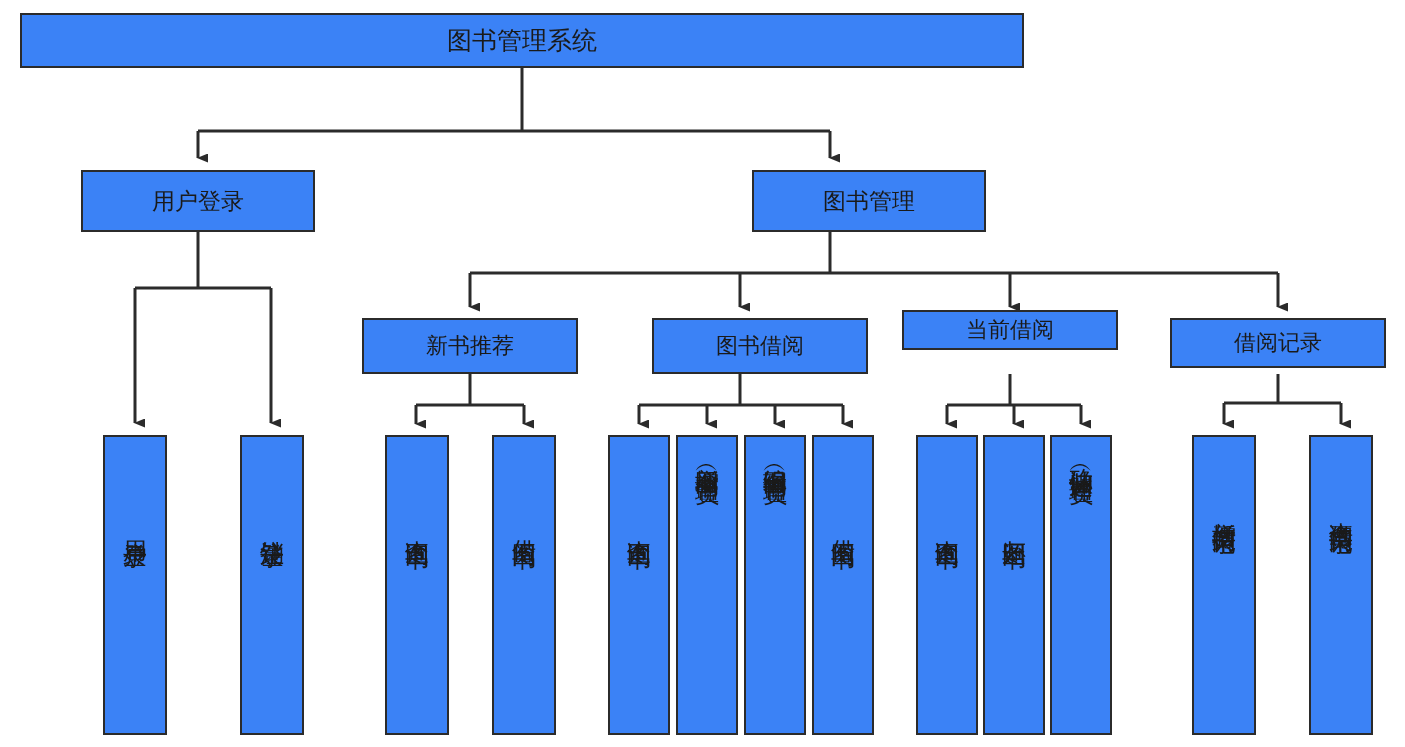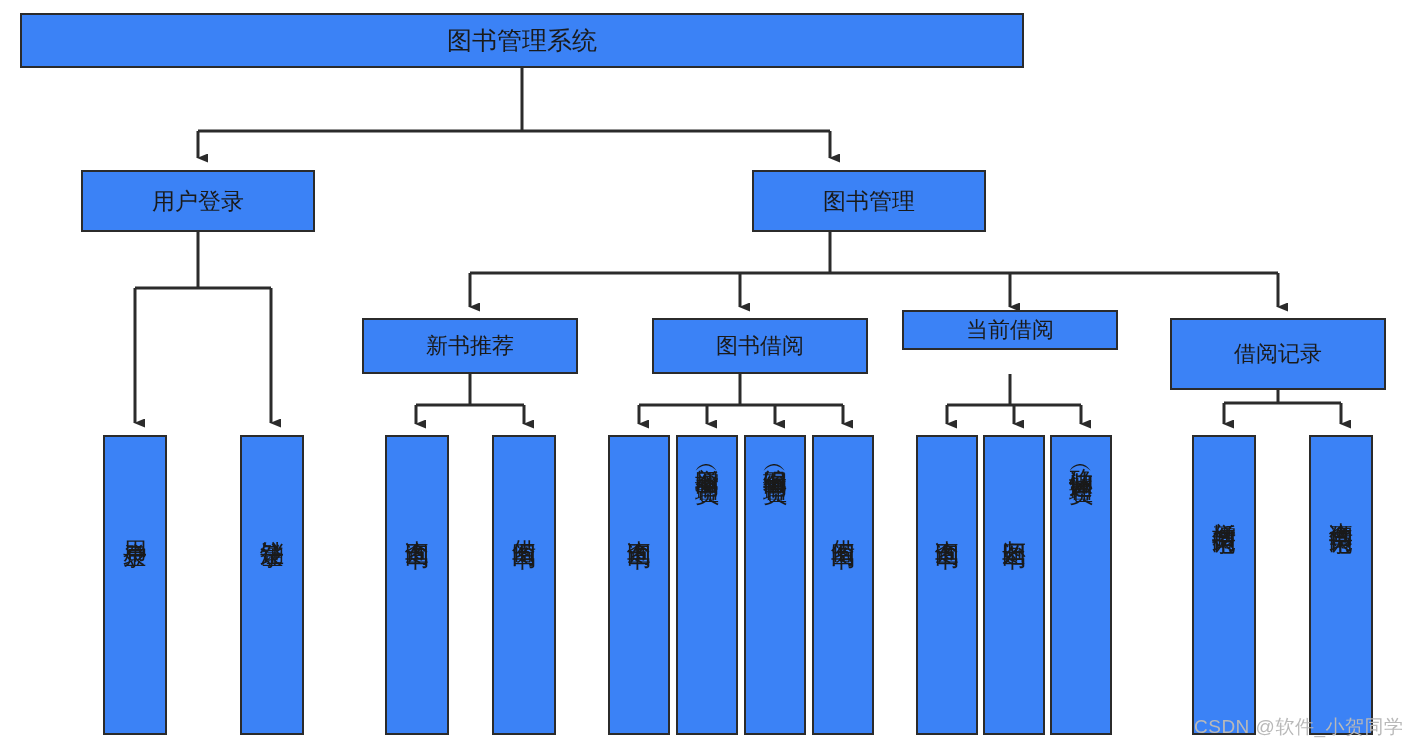--- a/index.html
+++ b/index.html
@@ -133,21 +133,21 @@
 
   <div class="node-box node-l3" style="left:362px; top:318px; width:216px; height:56px;">
     <span class="node-label">新书推荐</span>
   </div>
   <div class="node-box node-l3" style="left:652px; top:318px; width:216px; height:56px;">
     <span class="node-label">图书借阅</span>
   </div>
   <div class="node-box node-l3" style="left:902px; top:310px; width:216px; height:40px;">
     <span class="node-label">当前借阅</span>
   </div>
-  <div class="node-box node-l3" style="left:1170px; top:318px; width:216px; height:72px;">
+  <div class="node-box node-l3" style="left:1170px; top:318px; width:216px; height:50px;">
     <span class="node-label">借阅记录</span>
   </div>
 
   <div class="node-box node-leaf leaf-short" style="left:103px; top:435px; width:64px; height:300px;">
     <span class="node-label">用户登录</span>
   </div>
   <div class="node-box node-leaf leaf-short" style="left:240px; top:435px; width:64px; height:300px;">
     <span class="node-label">注销登录</span>
   </div>
 
@@ -181,15 +181,14 @@
     <span class="node-label">确认归还（管理员）</span>
   </div>
 
   <div class="node-box node-leaf leaf-mid" style="left:1192px; top:435px; width:64px; height:300px;">
     <span class="node-label">新增借阅记录</span>
   </div>
   <div class="node-box node-leaf leaf-mid" style="left:1309px; top:435px; width:64px; height:300px;">
     <span class="node-label">查询借阅记录</span>
   </div>
 
-  <div class="watermark" style="left:1194px; top:714px;">CSDN @软件_小贺同学</div>
 
 </div>
 
 </body></html>

